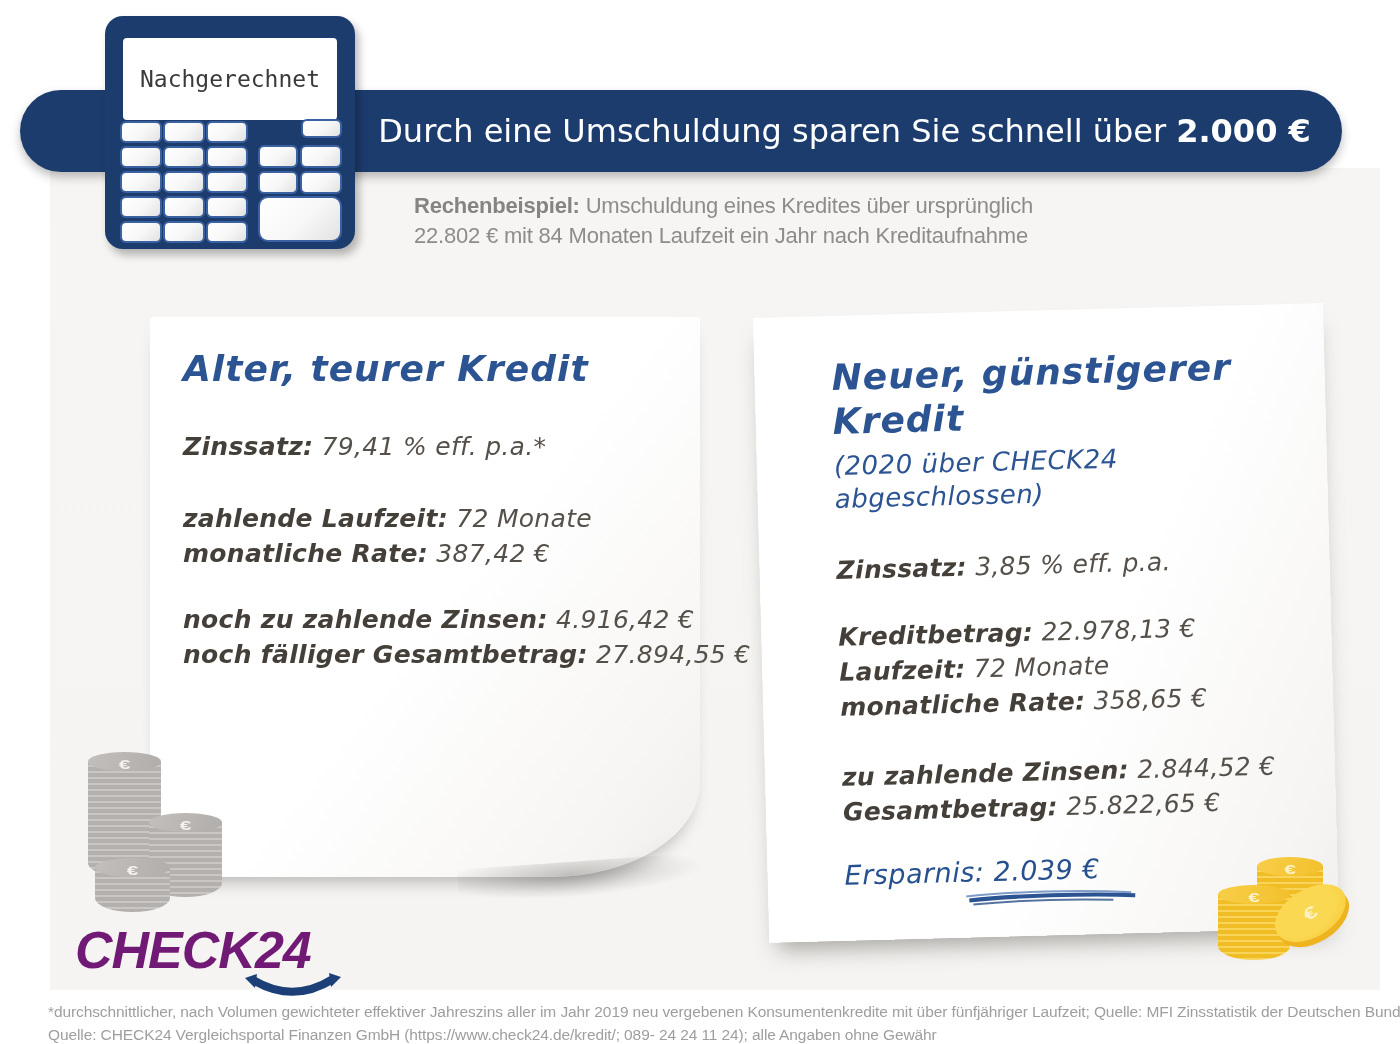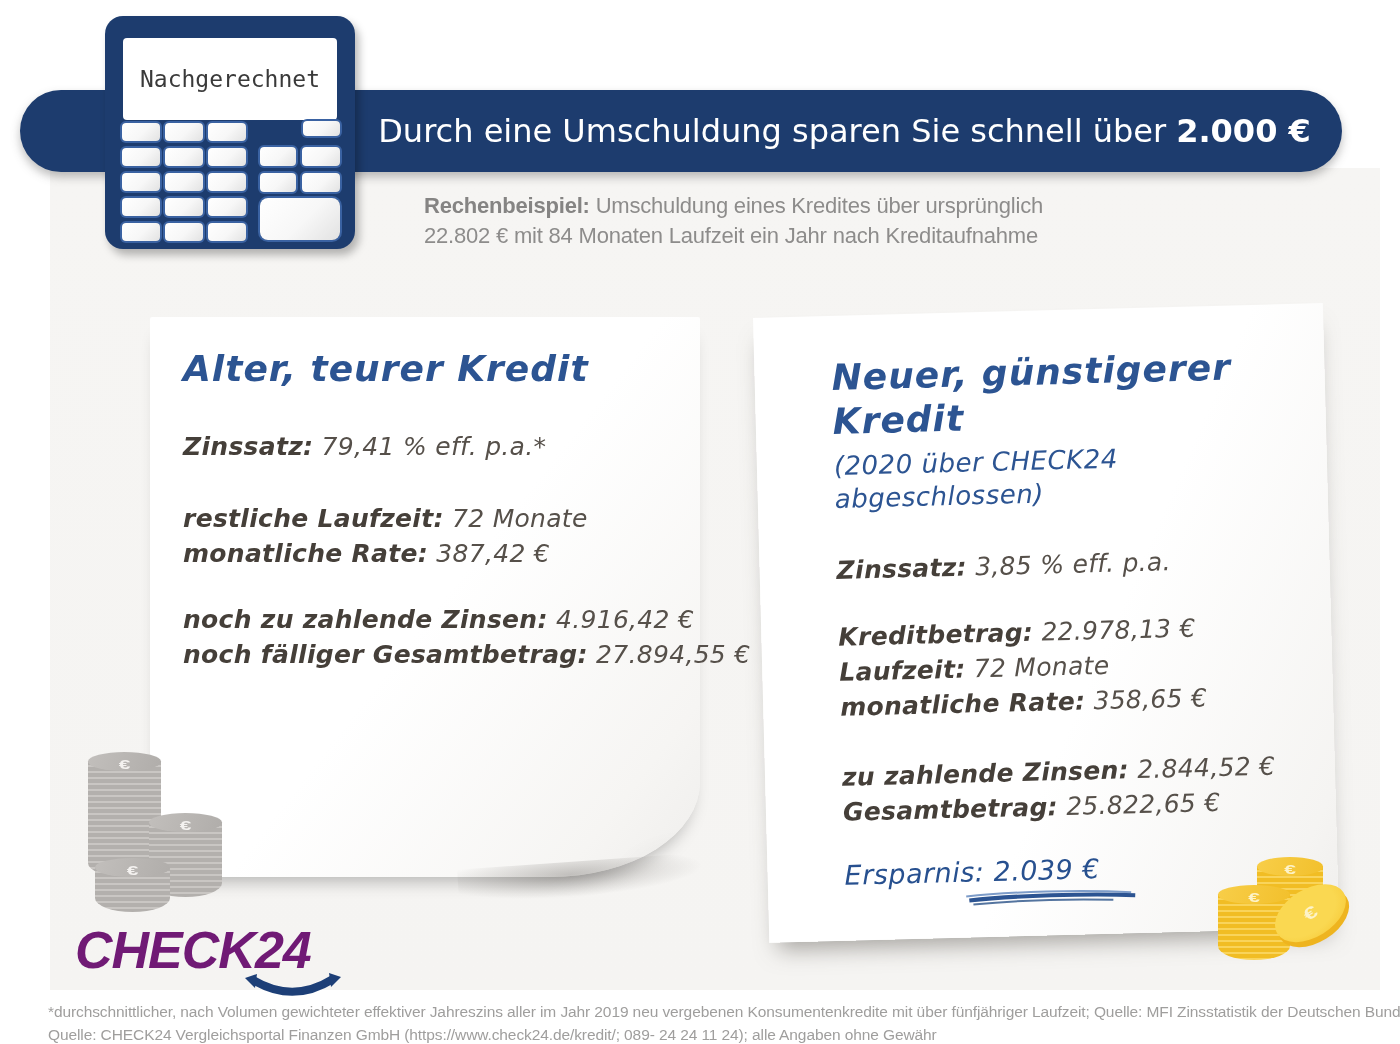--- a/index.html
+++ b/index.html
@@ -29,21 +29,21 @@
   .keypad-left{position:absolute;left:17px;top:107px;display:grid;
     grid-template-columns:38px 38px 38px;grid-auto-rows:18px;column-gap:5px;row-gap:7px;}
   .key-thin{position:absolute;left:198px;top:105px;width:37px;height:15px;}
   .key-a1{position:absolute;left:155px;top:131px;width:36px;height:19px;}
   .key-a2{position:absolute;left:197px;top:131px;width:38px;height:19px;}
   .key-b1{position:absolute;left:155px;top:157px;width:36px;height:19px;}
   .key-b2{position:absolute;left:197px;top:157px;width:38px;height:19px;}
   .key-big{position:absolute;left:155px;top:182px;width:80px;height:42px;border-radius:8px;}
 
   
-  .example{position:absolute;left:424px;top:191px;z-index:2;font-size:22px;line-height:30px;
+  .example{position:absolute;left:414px;top:191px;z-index:2;font-size:22px;line-height:30px;
     color:#8d8c8b;letter-spacing:-0.2px;}
   .example b{color:#858483;}
 
   
   .paper{z-index:2;}
   .paper-left{position:absolute;left:150px;top:317px;width:550px;height:560px;
     background:linear-gradient(128deg,#ffffff 52%,#f6f5f3 86%,#efeeec 100%);
     border-radius:2px 2px 150px 4px / 2px 2px 95px 4px;
     box-shadow:0 13px 17px -9px rgba(0,0,0,.28);
     padding:30px 0 0 33px;box-sizing:border-box;}
@@ -160,21 +160,21 @@
   </div>
 
   <div class="paper paper-left">
     <div class="hand card-title">Alter, teurer Kredit</div>
     <div class="hand row grp-rate-l">
       <span class="lbl">Zinssatz:</span>
       <span class="val">79,41 % eff. p.a.*</span>
     </div>
     <div class="grp-mid-l">
       <div class="hand row">
-        <span class="lbl">restliche Laufzeit:</span>
+        <span class="lbl">zahlende Laufzeit:</span>
         <span class="val">72 Monate</span>
       </div>
       <div class="hand row">
         <span class="lbl">monatliche Rate:</span>
         <span class="val">387,42 €</span>
       </div>
     </div>
     <div class="grp-tot-l">
       <div class="hand row">
         <span class="lbl">noch zu zahlende Zinsen:</span>

